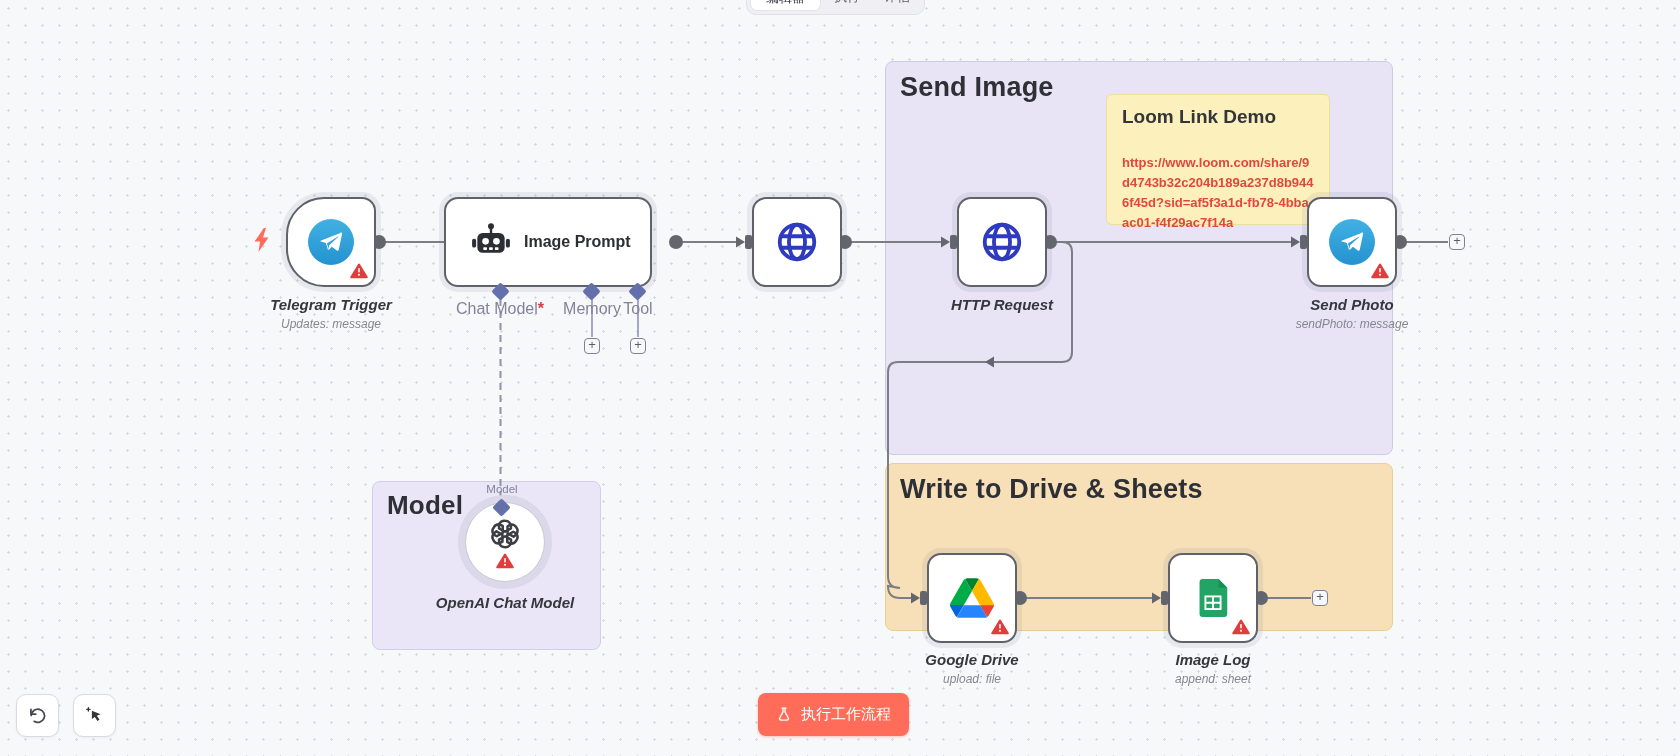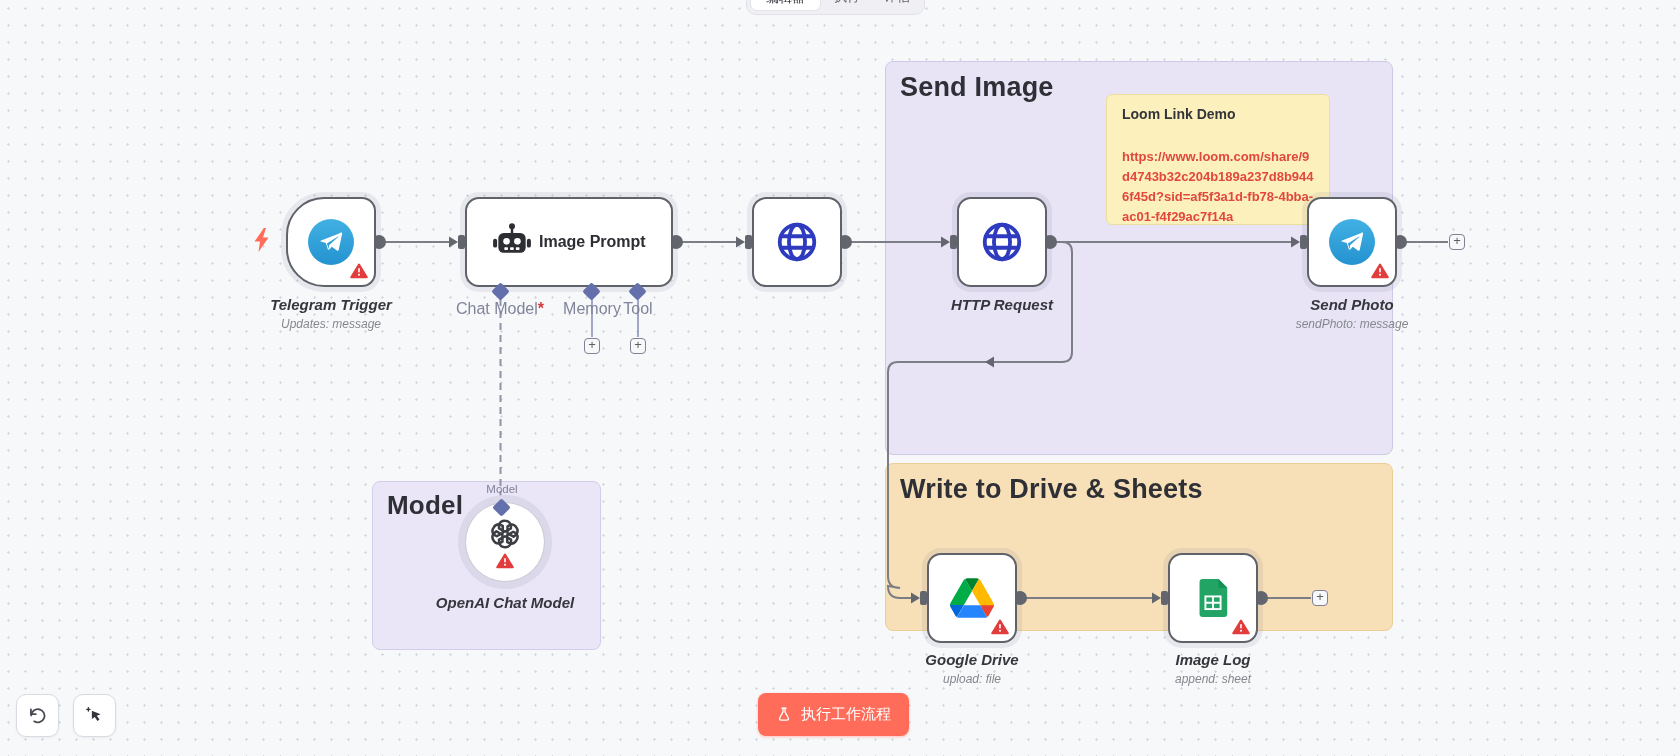--- a/index.html
+++ b/index.html
@@ -25,33 +25,33 @@
   .group-title { font-weight:700; font-size:27px; color:#2e3036; padding:10px 14px; letter-spacing:.2px; }
   .g-send   { left:885px; top:61px;  width:508px; height:394px; background:#e8e4f6; border:1px solid #cfc9e8; }
   .g-write  { left:885px; top:463px; width:508px; height:168px; background:#f7e0b8; border:1px solid #eace96; }
   .g-model  { left:372px; top:481px; width:229px; height:169px; background:#eae6f7; border:1px solid #d2cdea; }
   .g-model .group-title { font-size:26px; padding:8px 14px; }
   
   .sticky {
     position:absolute; left:1106px; top:94px; width:224px; height:131px; z-index:2;
     background:#fcf1bd; border:1px solid #eadf9e; border-radius:6px; padding:11px 15px;
   }
-  .sticky-title { font-size:14px; font-weight:700; color:#33353a; }
+  .sticky-title { font-size:19px; font-weight:700; color:#33353a; }
   .sticky-link { margin-top:25px; font-size:13px; font-weight:700; color:#e2473c; line-height:1.55; word-break:break-all; }
   
   svg.wires { position:absolute; left:0; top:0; z-index:3; pointer-events:none; }
   
   .node {
     position:absolute; background:#fff; border:2px solid #5f6269; border-radius:14px;
     box-shadow:0 0 0 5px rgba(95,98,130,.10); z-index:4;
     display:flex; align-items:center; justify-content:center;
   }
   .node.sq { width:90px; height:90px; }
   .n-telegram { left:286px; top:197px; border-radius:38px 14px 14px 38px; }
-  .n-imgprompt { left:465px; top:197px; width:208px; height:90px; justify-content:flex-start; padding-left:24px; gap:6px; }
+  .n-imgprompt { left:444px; top:197px; width:208px; height:90px; justify-content:flex-start; padding-left:24px; gap:12px; }
   .n-create { left:752px; top:197px; }
   .n-http   { left:957px; top:197px; }
   .n-sendphoto { left:1307px; top:197px; }
   .n-drive  { left:927px; top:553px; }
   .n-sheets { left:1168px; top:553px; }
   .node-title { font-size:16px; font-weight:700; color:#2c2e33; }
   .warn { position:absolute; right:6px; bottom:6px; width:18px; height:16px; }
   .tg-circle { width:46px; height:46px; border-radius:50%; background:linear-gradient(#41b1e4,#2492cf); display:flex; align-items:center; justify-content:center; }
   
   .caption { position:absolute; width:220px; text-align:center; z-index:4;font-style:italic; }

